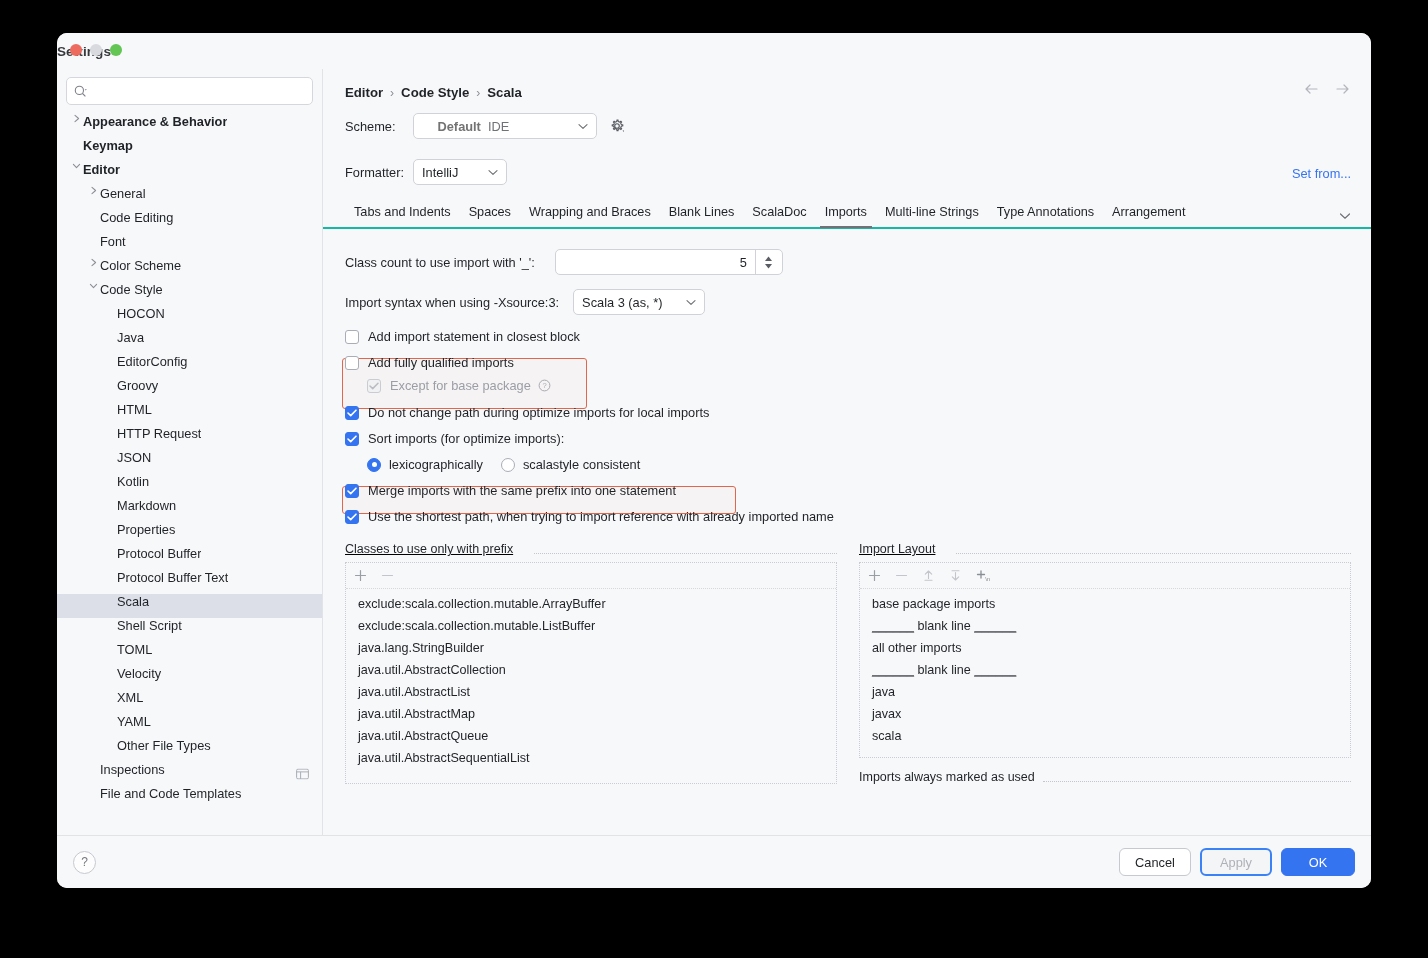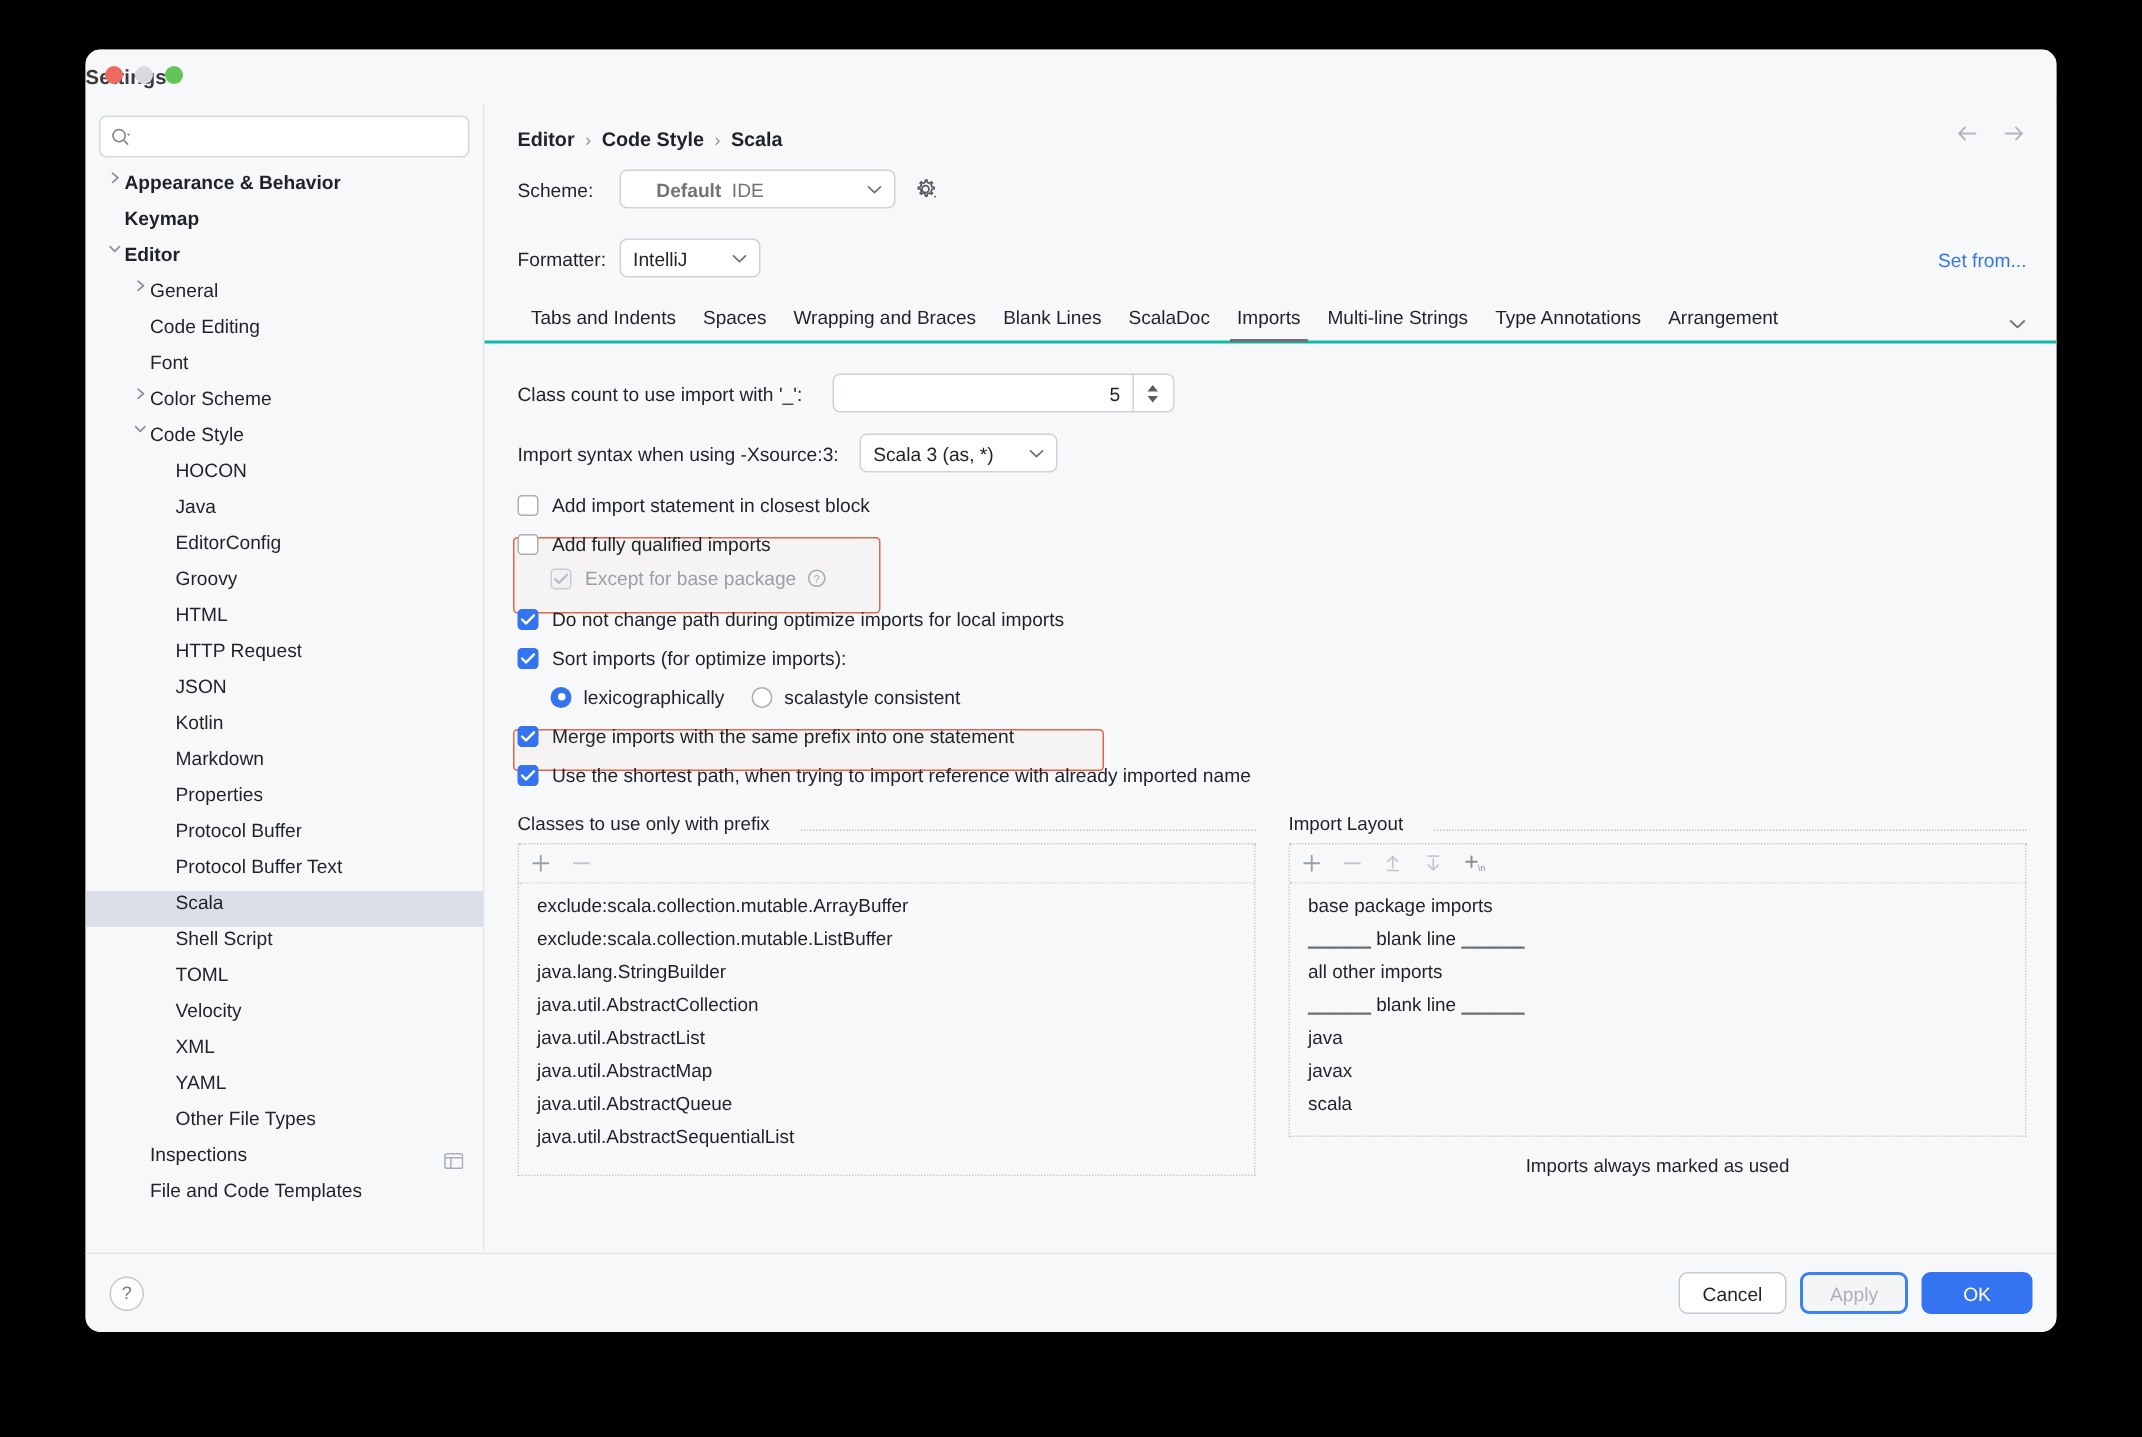--- a/index.html
+++ b/index.html
@@ -281,21 +281,21 @@
     background: rgba(224,103,76,0.035);
   }
   .indent-1 { margin-left: 22px; }
   
   .panels {
     display: flex;
     margin-top: 18px;
     gap: 22px;
   }
   .panel { flex: 1 1 50%; min-width: 0; }
-  .panel-title-row { display: flex; align-items: center; gap: 21px; }
+  .panel-title-row { display: flex; align-items: center; gap: 21px; text-decoration: underline; }
   .panel-title { font-size: 12.5px; color: #1f2226; white-space: nowrap; }
   .dotted-fill {
     flex: 1 1 auto;
     border-bottom: 1px dotted #c3c6cc;
     height: 9px;
   }
   .panel-box {
     margin-top: 6px;
     border: 1px dotted #c9ccd2;
     background: #f7f8fa;
@@ -313,21 +313,21 @@
     color: #9a9ea5;
   }
   .panel-list { padding: 4px 0 0 12px; }
   .panel-item {
     font-size: 12.6px;
     color: #1f2226;
     line-height: 22px;
     white-space: nowrap;
   }
   .under { text-decoration: underline; color: #6f7276; }
-  .panel-footer-row { margin-top: 12px; display: flex; align-items: center; gap: 8px; flex-direction: column; }
+  .panel-footer-row { margin-top: 12px; display: flex; align-items: center; gap: 8px; }
   
   .footer {
     flex: 0 0 52px;
     height: 52px;
     border-top: 1px solid #e2e3e6;
     background: #f7f8fa;
     display: flex;
     align-items: center;
     padding: 0 16px;
   }

